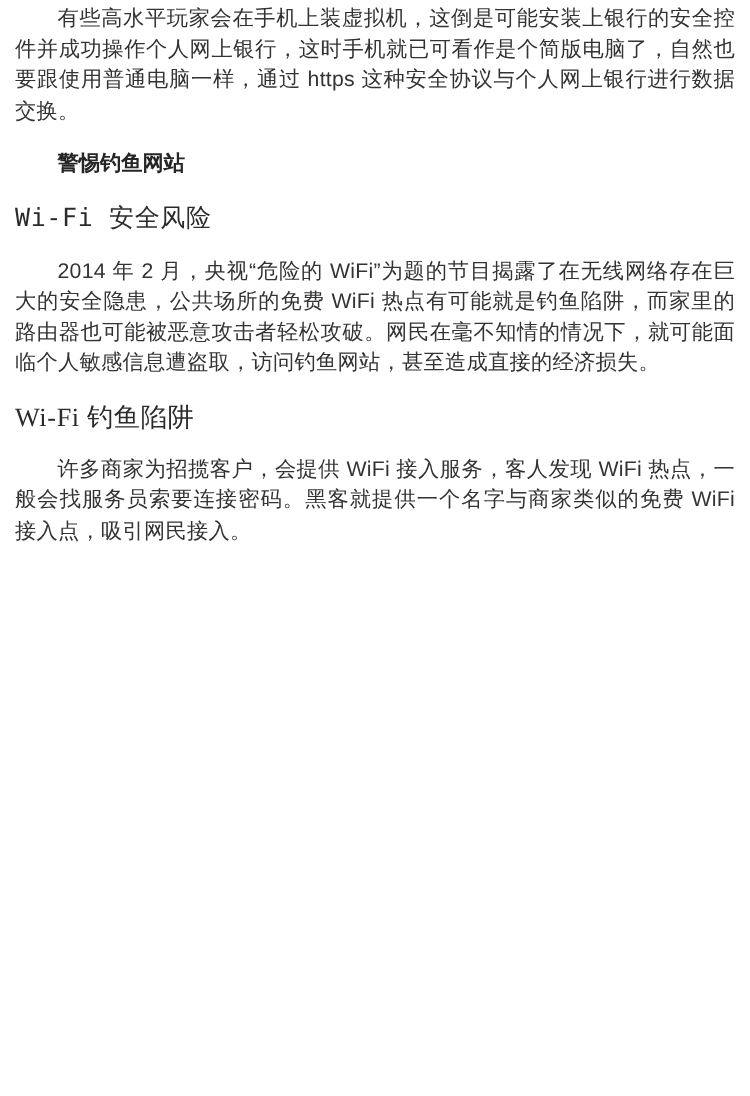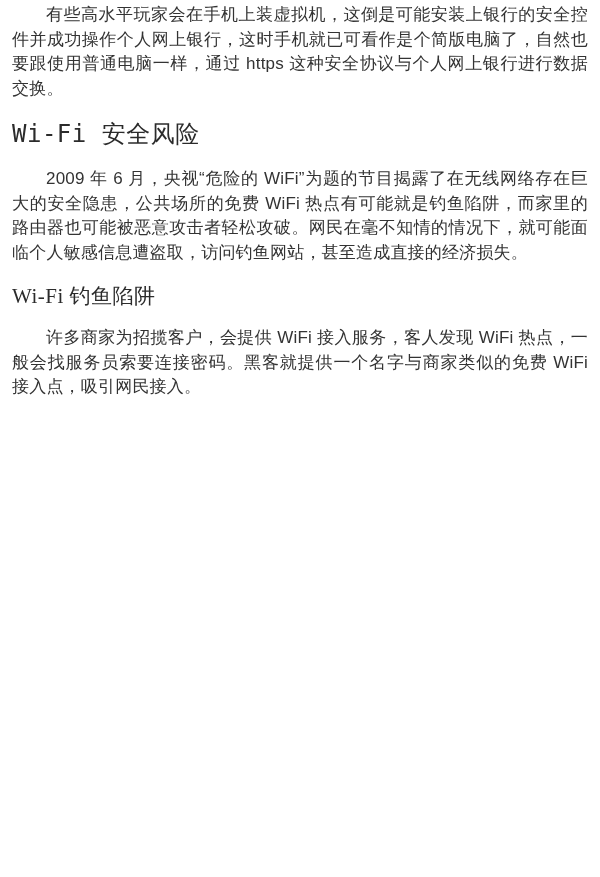--- a/index.html
+++ b/index.html
@@ -28,21 +28,21 @@
   .mini-heading {
     font-size: 17px;
     line-height: 24.5px;
     font-weight: bold;
     color: #262626;
     text-indent: 2em;
     margin: 0 0 18px 0;
   }
   h1.section-heading {
     font-family: "DejaVu Sans Mono", "Liberation Mono", monospace;
-    font-size: 24px;
+    font-size: 20px;
     font-weight: 400;
     color: #2b2b2b;
     line-height: 1.25;
     margin: 12px 0 18px 0;
     letter-spacing: 0.5px;
   }
   h2.section-heading {
     font-family: Liberation Serif, serif;
     font-size: 21px;
     font-weight: 400;
@@ -64,25 +64,26 @@
     letter-spacing: 0;
   }
 </style>
 </head>
 <body>
 
 <div class="doc">
 
   <p class="body-para">有些高水平玩家会在手机上装虚拟机，这倒是可能安装上银行的安全控件并成功操作个人网上银行，这时手机就已可看作是个简版电脑了，自然也要跟使用普通电脑一样，通过 https 这种安全协议与个人网上银行进行数据交换。</p>
 
+  <div class="mini-heading">警惕钓鱼网站</div>
 
 
 
 
   <h1 class="section-heading">Wi-Fi 安全风险</h1>
 
-  <p class="body-para">2009 年 6 月，央视“危险的 WiFi”为题的节目揭露了在无线网络存在巨大的安全隐患，公共场所的免费 WiFi 热点有可能就是钓鱼陷阱，而家里的路由器也可能被恶意攻击者轻松攻破。网民在毫不知情的情况下，就可能面临个人敏感信息遭盗取，访问钓鱼网站，甚至造成直接的经济损失。</p>
+  <p class="body-para">2014 年 2 月，央视“危险的 WiFi”为题的节目揭露了在无线网络存在巨大的安全隐患，公共场所的免费 WiFi 热点有可能就是钓鱼陷阱，而家里的路由器也可能被恶意攻击者轻松攻破。网民在毫不知情的情况下，就可能面临个人敏感信息遭盗取，访问钓鱼网站，甚至造成直接的经济损失。</p>
 
   <h2 class="section-heading">Wi-Fi 钓鱼陷阱</h2>
 
   <p class="body-para">许多商家为招揽客户，会提供 WiFi 接入服务，客人发现 WiFi 热点，一般会找服务员索要连接密码。黑客就提供一个名字与商家类似的免费 WiFi 接入点，吸引网民接入。</p>
 
 </div>
 
 </body></html>

